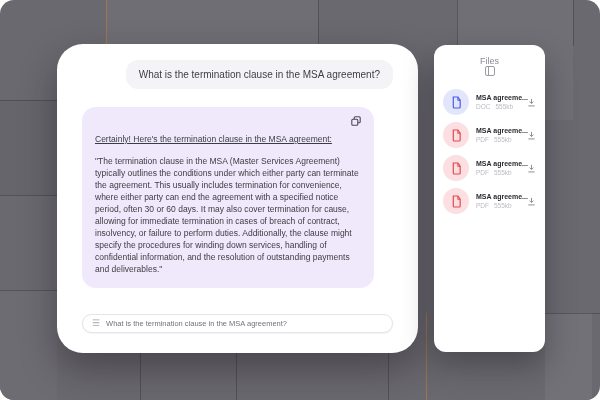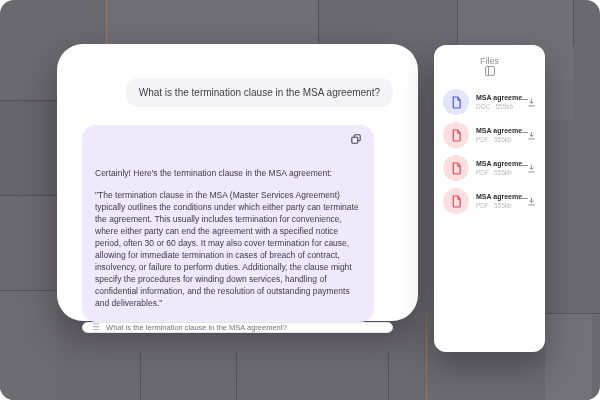--- a/index.html
+++ b/index.html
@@ -24,31 +24,31 @@
   .l5 { left:426px; top:313px; height:87px; }
   .l6 { left:545px; top:313px; width:55px; }
   .l7 { left:0; top:195px; width:57px; }
   .l8 { left:140px; top:353px; height:47px; }
   .l9 { left:236px; top:353px; height:47px; }
   .l10 { left:388px; top:353px; height:47px; }
   .l11 { left:573px; top:0; height:46px; }
   .l12 { left:0; top:290px; width:57px; }
 
   
-  .chat-card { position:absolute; left:57px; top:44px; width:361px; height:277px;
+  .chat-card { position:absolute; left:57px; top:44px; width:361px; height:309px;
     background:#ffffff; border-radius:26px; box-shadow:0 16px 36px rgba(18,16,22,.38);
-    display:flex; flex-direction:column; padding:34px 25px 20px; }
+    display:flex; flex-direction:column; padding:16px 25px 20px; }
   .user-bubble { align-self:flex-end; background:#f4f4f6; color:#3e3e46;
     font-size:10px; line-height:13px; padding:8px 13px; border-radius:12px; }
   .assistant-bubble { margin-top:18px; width:292px; background:#f0e9fc;
     border-radius:14px; padding:9px 13px 13px; color:#3c3c43; }
   .bubble-toolbar { display:flex; justify-content:flex-end; height:10px; }
   .copy-icon { width:10px; height:10px; color:#4a4a52; cursor:pointer; }
   .copy-icon svg { display:block; width:10px; height:10px; }
-  .assistant-intro { font-size:8.5px; line-height:12px; margin-top:23px; white-space:nowrap; }
+  .assistant-intro { font-size:8.5px; line-height:12px; margin-top:7px; white-space:nowrap;text-decoration:underline; }
   .assistant-body { font-size:8.5px; line-height:12px; margin-top:10px; }
   .spacer { flex:1; }
   .input-bar { height:19px; border:1px solid #e4e4e9; border-radius:10px;
     display:flex; align-items:center; gap:6px; padding:0 9px;
     box-shadow:0 1px 2px rgba(0,0,0,.05); background:#fff; }
   .menu-icon { font-size:9px; color:#a5a5ad; line-height:1; }
   .input-bar input { border:none; outline:none; flex:1; font-size:7.5px;
     color:#72727b; background:transparent; font-family:inherit; }
 
   

